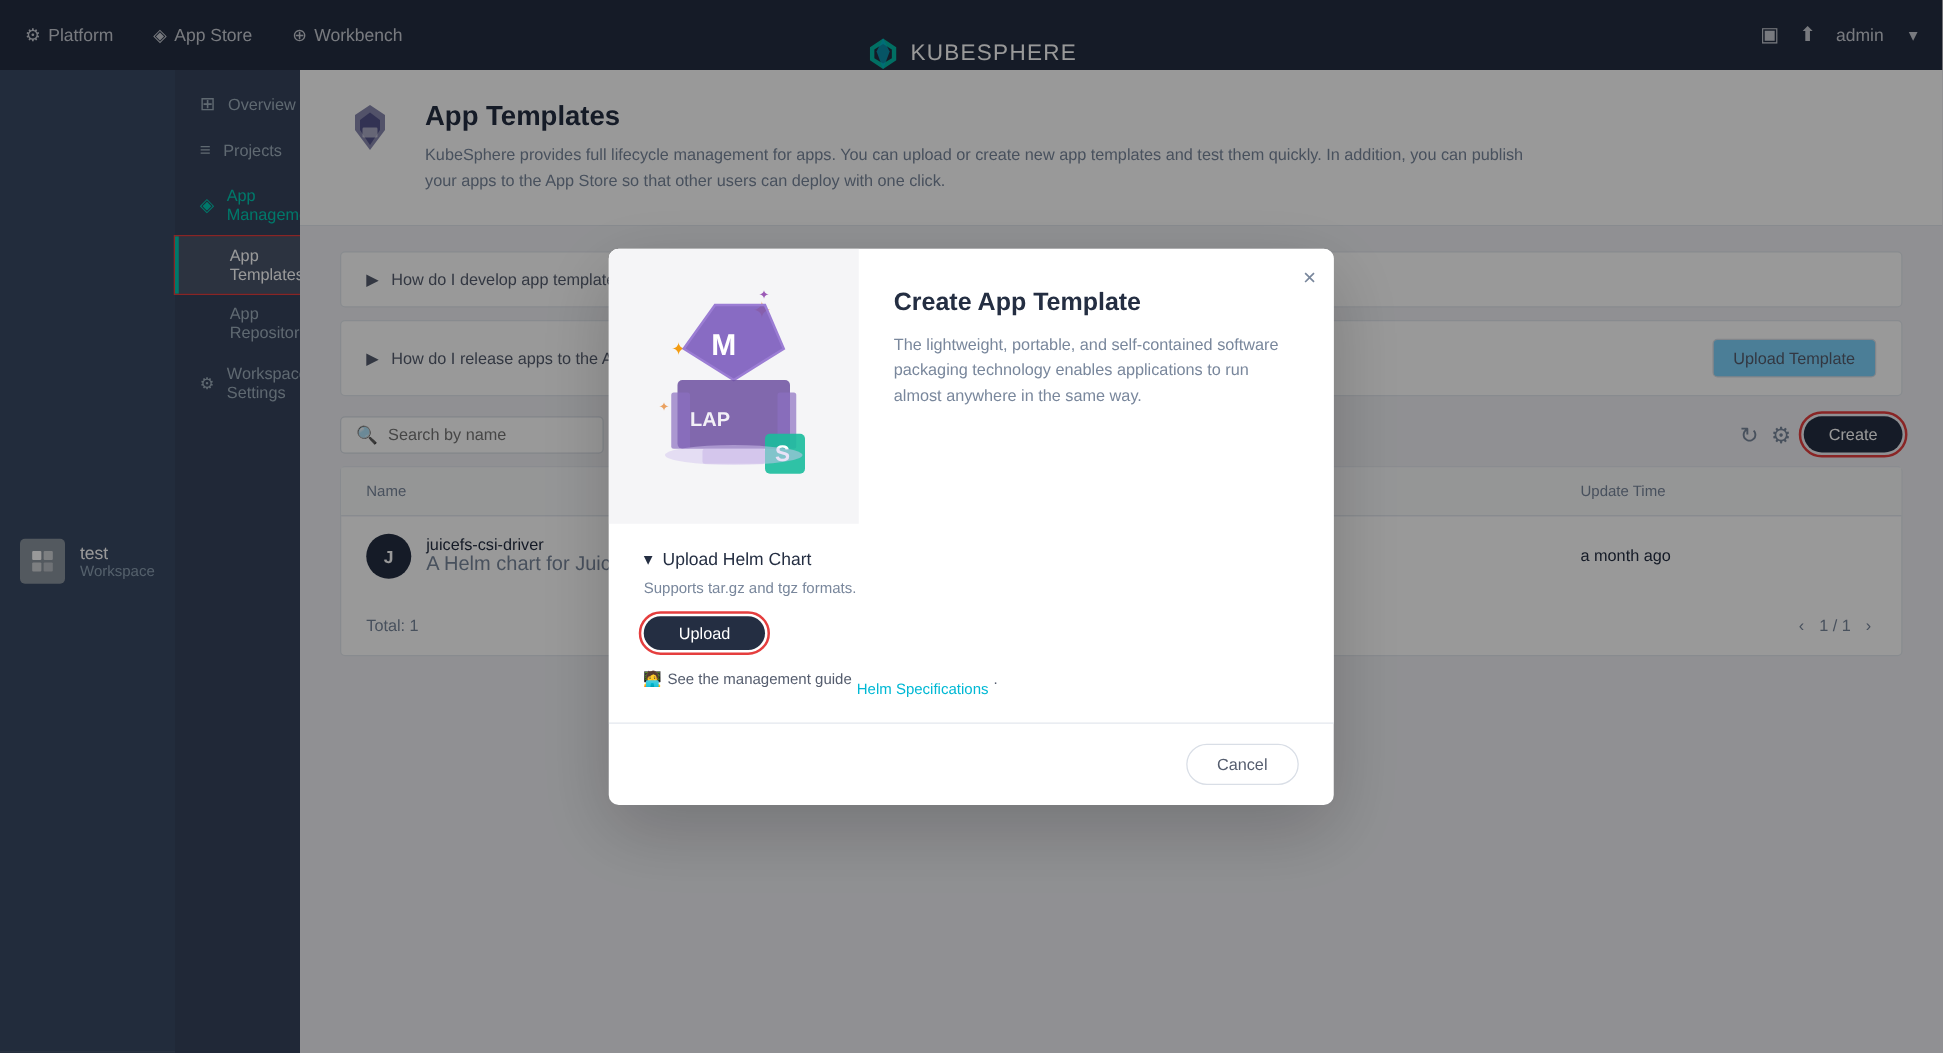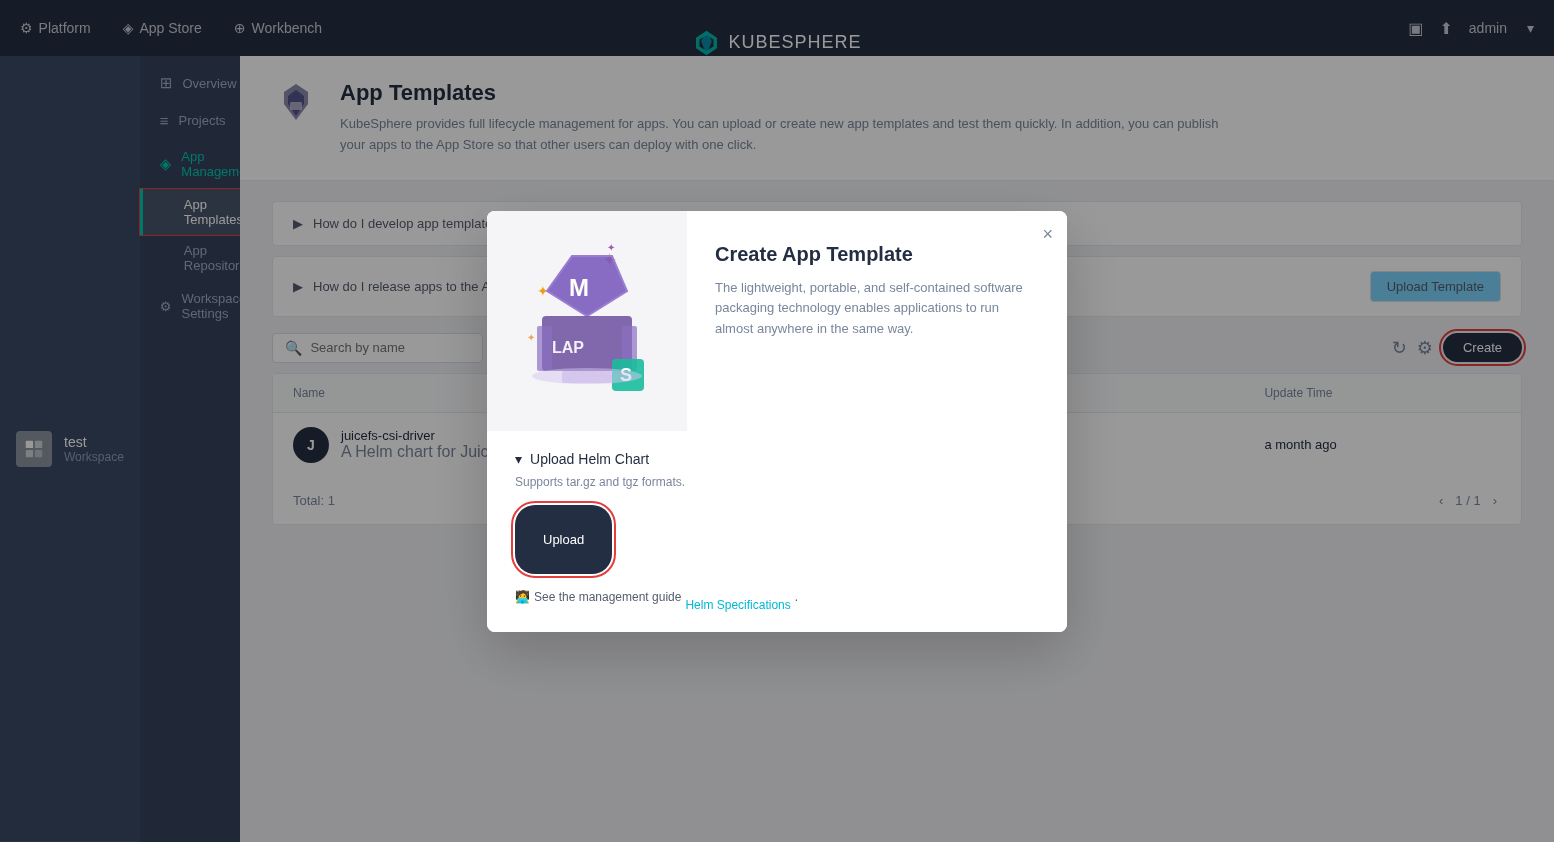--- a/index.html
+++ b/index.html
@@ -181,21 +181,21 @@
       cursor: pointer; color: #79879c; font-size: 18px; line-height: 1;
     }
 
     .modal-body { padding: 20px 28px; background: #fff; }
     .upload-section-header {
       display: flex; align-items: center; gap: 8px;
       font-size: 14px; font-weight: 500; color: #242e42; margin-bottom: 8px;
     }
     .upload-section-desc { font-size: 12px; color: #79879c; margin-bottom: 16px; }
     .btn-upload {
-      padding: 27px 28px; background: #242e42; color: #fff;
+      padding: 6px 28px; background: #242e42; color: #fff;
       border: none; border-radius: 20px; cursor: pointer; font-size: 13px;
       font-weight: 500; margin-bottom: 8px;
       outline: 2px solid #e53e3e; outline-offset: 2px;
     }
 
     .dev-guide {
       font-size: 12px; color: #555d6e; display: flex; align-items: center; gap: 4px;
     }
     .dev-guide a { color: #00b8d4; text-decoration: none; margin-top: 16px; }
 
@@ -436,14 +436,17 @@
       <div class="upload-section-desc">Supports tar.gz and tgz formats.</div>
       <button class="btn-upload">Upload</button>
       <div class="dev-guide">
         <span>🧑‍💻</span>
         <span>See the management guide</span>
         <a href="#">Helm Specifications</a>
         <span>.</span>
       </div>
     </div>
 
+    <div class="modal-footer">
+      <button class="btn-cancel">Cancel</button>
+    </div>
   </div>
 </div>
 
 </body></html>

